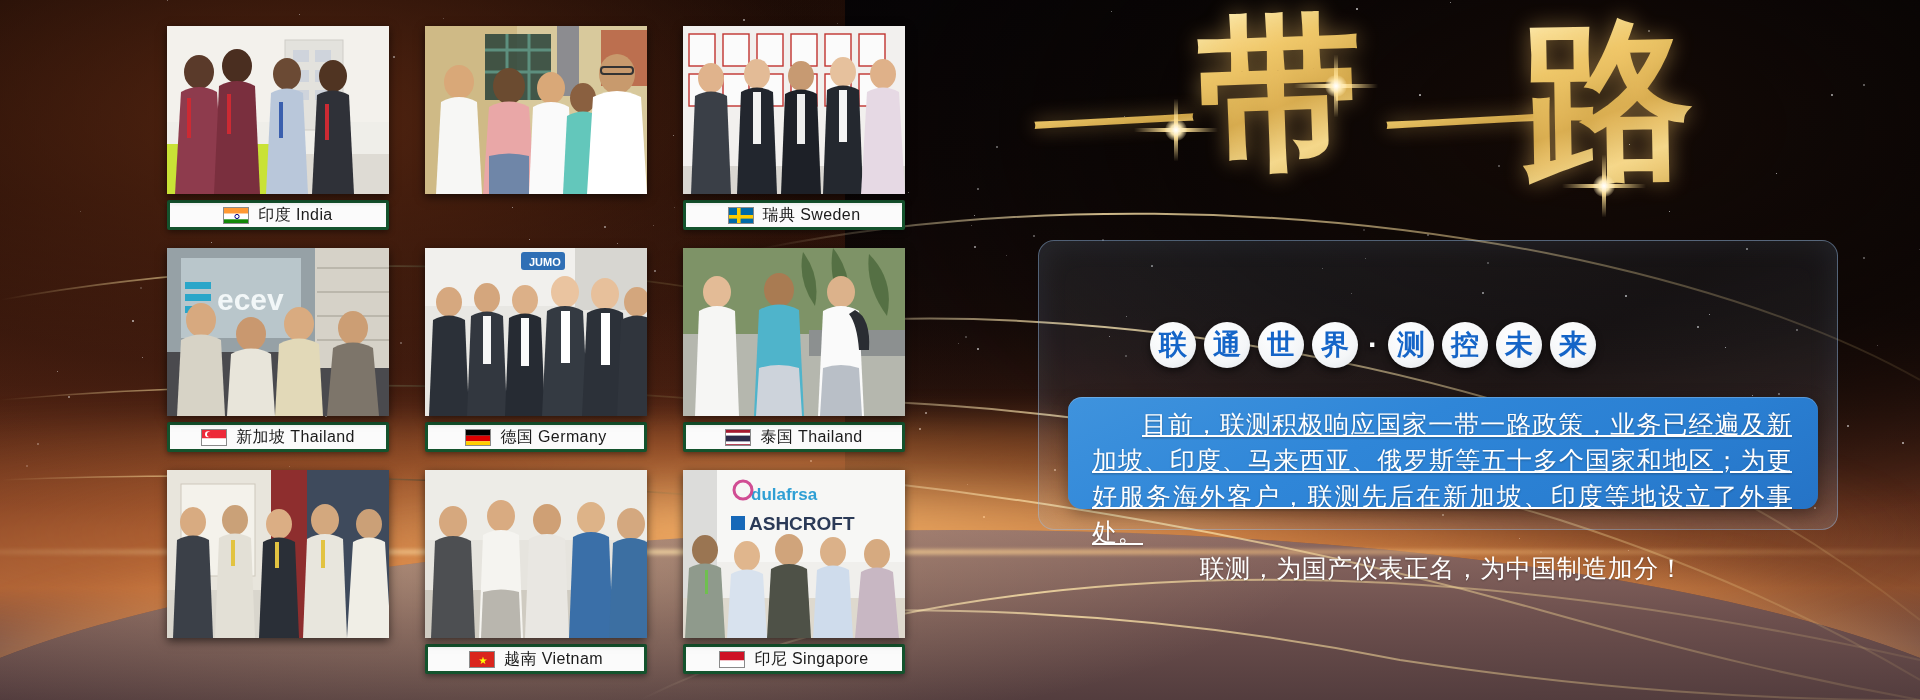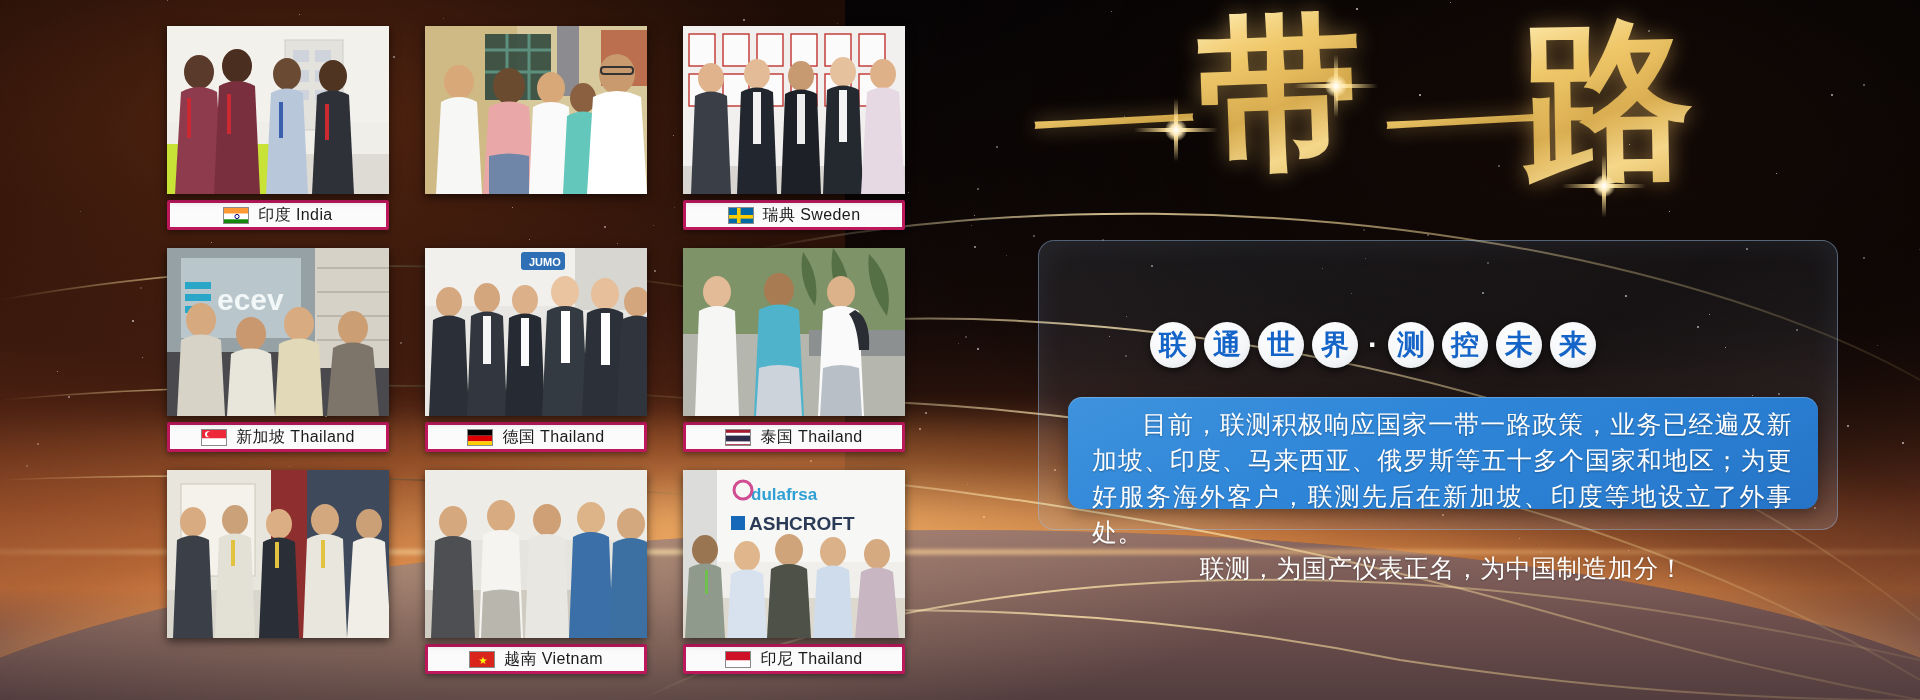--- a/index.html
+++ b/index.html
@@ -56,21 +56,21 @@
   }
   .cell{width:222px;}
   .photo{
     width:222px;height:168px;overflow:hidden;position:relative;
     box-shadow:0 3px 9px rgba(0,0,0,.6);
     background:#2a2a2a;
   }
   .photo .ph-inner{position:absolute;inset:0;}
   .label{
     margin-top:6px;height:30px;background:#fbfbfb;
-    border:3px solid #be185d;border-radius:2px;
+    border:3px solid #14532d;border-radius:2px;
     display:flex;align-items:center;justify-content:center;gap:9px;
     box-shadow:0 2px 6px rgba(0,0,0,.45);
   }
   .label .txt{
     font-size:16px;color:#1b1b1b;letter-spacing:.4px;white-space:nowrap;
     font-family:"Liberation Sans","DejaVu Sans",sans-serif;
   }
   .flag{width:26px;height:17px;border:1px solid #8a8a8a;flex:0 0 auto;position:relative;overflow:hidden;background:#fff;}
 
   
@@ -129,21 +129,21 @@
     background:linear-gradient(155deg,#3f93dd 0%,#2f86d8 40%,#2a7fd2 70%,#2573c6 100%);
     box-shadow:0 4px 16px rgba(0,0,0,.35), inset 0 1px 0 rgba(255,255,255,.22);
     padding:10px 26px 12px 24px;
   }
   .panel-inner p{
     margin:0;color:#ffffff;font-size:25px;line-height:36px;
     letter-spacing:.5px;text-align:justify;
     text-shadow:0 1px 2px rgba(0,0,0,.3);
     font-family:"DejaVu Sans","Liberation Sans",sans-serif;
   }
-  .panel-inner p.indent{text-indent:2em;}
+  .panel-inner p.indent{text-indent:2em;text-decoration:underline;}
   .panel-inner p.last{text-align:center;}
 </style>
 </head>
 <body>
 
 <div class="stage">
 
   <div class="bg-space"></div>
   <div class="bg-right-dark"></div>
   <div class="stars" id="starfield">
@@ -525,21 +525,21 @@
         </svg>
       </div>
       <div class="label">
         <span class="flag">
           <svg viewBox="0 0 26 17" width="26" height="17">
               <rect width="26" height="5.7" fill="#000"></rect>
               <rect y="5.7" width="26" height="5.6" fill="#dd0000"></rect>
               <rect y="11.3" width="26" height="5.7" fill="#ffce00"></rect>
             </svg>
         </span>
-        <span class="txt">德国 Thailand</span>
+        <span class="txt">德国 Germany</span>
       </div>
     </div>
 
     <div class="cell">
       <div class="photo">
         <svg class="ph-inner" viewBox="0 0 222 168" preserveAspectRatio="none">
           <rect width="222" height="168" fill="#c9cfc4"></rect>
           <rect x="0" y="0" width="222" height="86" fill="#7e9367"></rect>
           <g fill="#4f6b3e" opacity=".85">
             <path d="M150,0 q22,28 14,64 q-20,-30 -14,-64z"></path>
@@ -659,21 +659,21 @@
           </g>
         </svg>
       </div>
       <div class="label">
         <span class="flag">
           <svg viewBox="0 0 26 17" width="26" height="17">
               <rect width="26" height="8.5" fill="#ce1126"></rect>
               <rect y="8.5" width="26" height="8.5" fill="#fff"></rect>
             </svg>
         </span>
-        <span class="txt">印尼 Thailand</span>
+        <span class="txt">印尼 Singapore</span>
       </div>
     </div>
 
   </div>
 
   <div class="cal">
     <span class="ch" style="left:0px;top:62px;font-size:118px;transform:rotate(-3deg) scaleX(1.45) scaleY(.55);transform-origin:left center;">一</span>
     <span class="ch" style="left:168px;top:4px;font-size:166px;transform:rotate(-2deg);">带</span>
     <span class="ch" style="left:352px;top:62px;font-size:118px;transform:rotate(-3deg) scaleX(1.45) scaleY(.55);transform-origin:left center;">一</span>
     <span class="ch" style="left:492px;top:8px;font-size:172px;transform:rotate(-1deg);">路</span>

